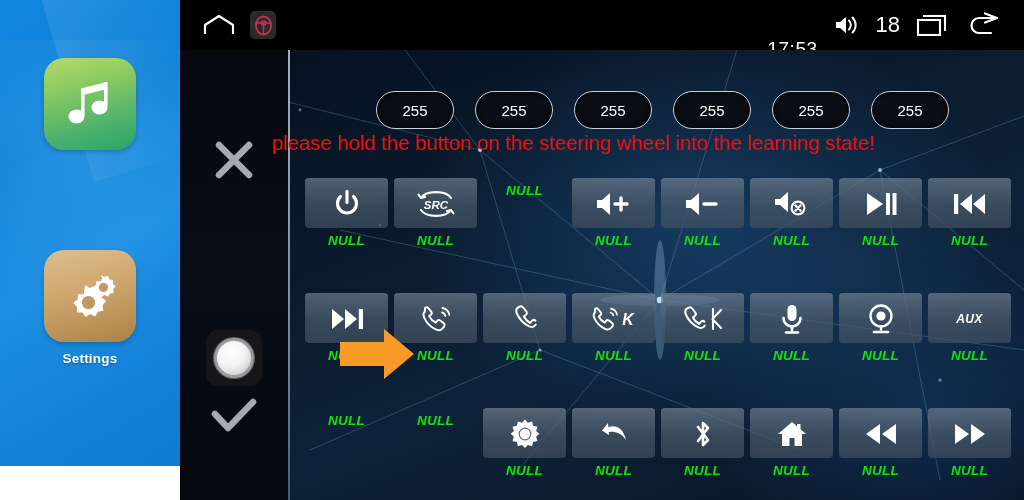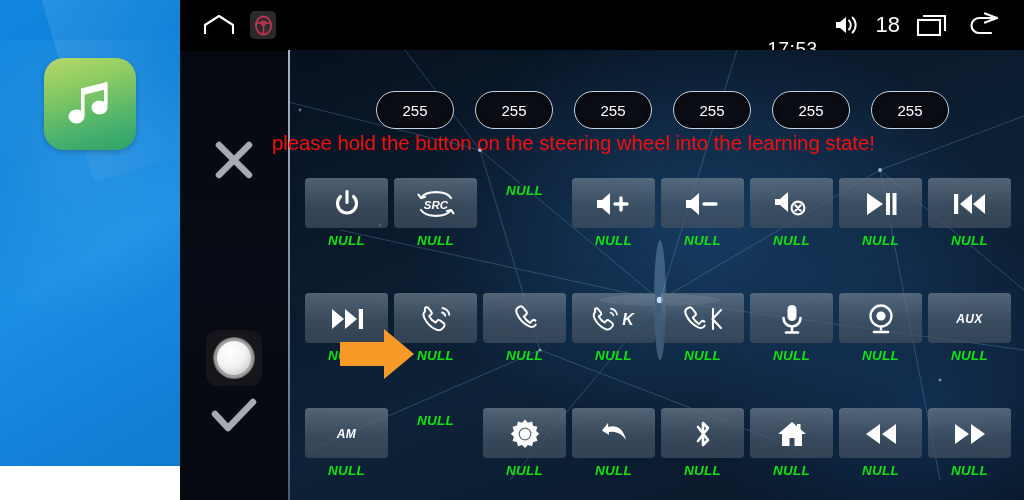--- a/index.html
+++ b/index.html
@@ -198,20 +198,33 @@
             <path d="M21 12 L45 6 L45 13 L21 19 Z"></path>
             <rect x="19" y="12" width="3.6" height="28" rx="1.2"></rect>
             <rect x="42" y="6" width="3.6" height="24" rx="1.2"></rect>
             <ellipse cx="14.5" cy="40.5" rx="8" ry="7"></ellipse>
             <ellipse cx="37.5" cy="31.5" rx="8" ry="7"></ellipse>
           </g>
         </svg>
       </div>
     </div>
 
+    <div class="app-tile settings">
+      <div class="app-icon settings">
+        <svg width="58" height="58" viewBox="0 0 58 58">
+          <g fill="#ffffff">
+            <path d="M40 8 l3.2 2.1 3.6-1.3 1.6 3.5 3.8 .6 -.5 3.8 2.9 2.5 -2.5 2.9 .6 3.8 -3.8 .6 -1.9 3.3 -3.4-1.7 -3.3 2 -2.2-3.1 -3.8 .1 .2-3.8 -2.6-2.8 3-2.4 .4-3.8 3.8 .3 2.1-3.2z"></path>
+            <circle cx="42.5" cy="20.5" r="4.6" fill="#c09a63"></circle>
+            <path d="M24 18 l4.6 3.0 5.2-1.9 2.3 5.0 5.5 .9 -.7 5.5 4.2 3.6 -3.6 4.2 .9 5.5 -5.5 .9 -2.7 4.8 -4.9-2.5 -4.8 2.9 -3.2-4.5 -5.5 .2 .3-5.5 -3.8-4.0 4.3-3.5 .6-5.5 5.5 .4z"></path>
+            <circle cx="27.5" cy="35.5" r="6.6" fill="#c09a63"></circle>
+          </g>
+        </svg>
+      </div>
+      <div class="app-label">Settings</div>
+    </div>
   </div>
 
   <div id="unit">
 
     <div id="statusbar">
       <div id="sb-left">
         <span class="sb-icon">
           <svg width="34" height="24" viewBox="0 0 34 24">
             <path d="M3 21 L3 12 L17 3 L31 12 L31 21" fill="none" stroke="#ffffff" stroke-width="2.1" stroke-linejoin="round"></path>
           </svg>
@@ -477,23 +490,20 @@
           <div class="cell">
             <div class="key">
               <span class="txt">AUX</span>
             </div>
             <div class="key-label">NULL</div>
           </div>
         </div>
 
         <div class="grid-row">
           <div class="cell">
-            <div class="key">
-              <span class="txt">AM</span>
-            </div>
             <div class="key-label">NULL</div>
           </div>
           <div class="cell">
             <div class="key-label">NULL</div>
           </div>
           <div class="cell">
             <div class="key">
               <svg width="30" height="30" viewBox="0 0 30 30">
                 <path d="M15 0.5 l2.9 3.2 4.2-1.3 1.0 4.3 4.3 1.0 -1.3 4.2 3.2 2.9 -3.2 2.9 1.3 4.2 -4.3 1.0 -1.0 4.3 -4.2-1.3 -2.9 3.2 -2.9-3.2 -4.2 1.3 -1.0-4.3 -4.3-1.0 1.3-4.2 -3.2-2.9 3.2-2.9 -1.3-4.2 4.3-1.0 1.0-4.3 4.2 1.3z" fill="#fff"></path>
                 <circle cx="15" cy="15" r="6.4" fill="#5c6d7e"></circle>

